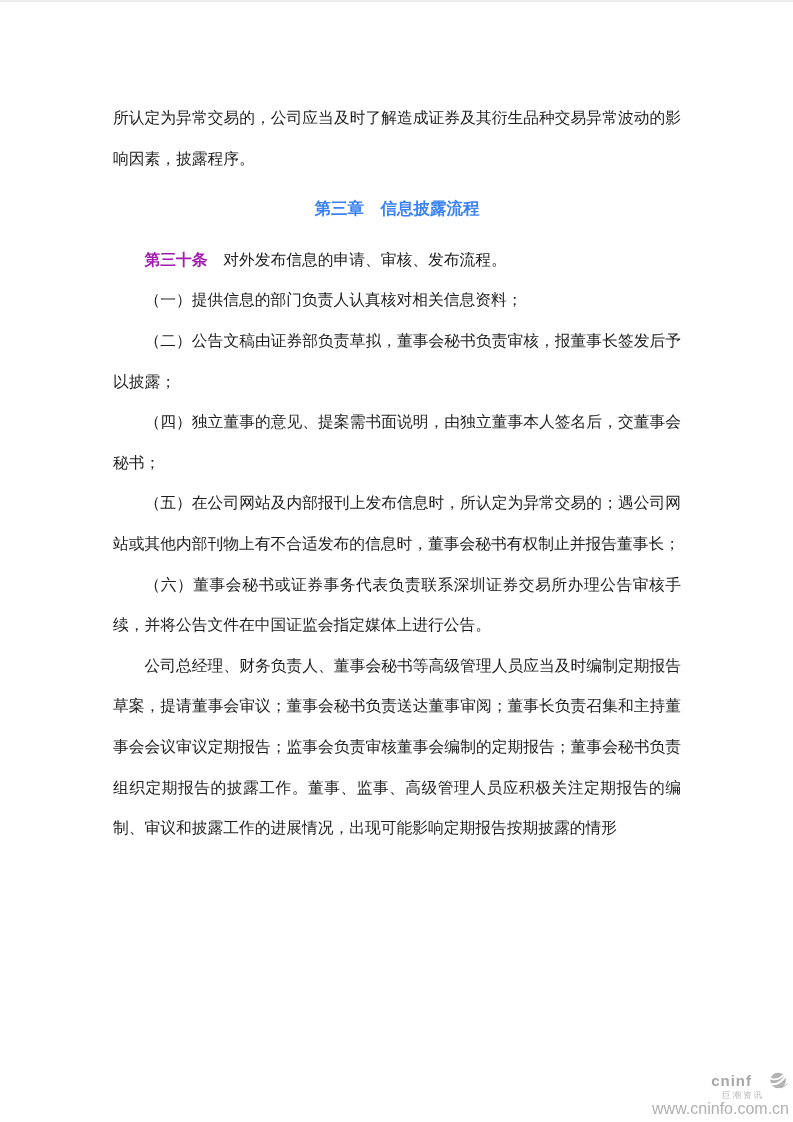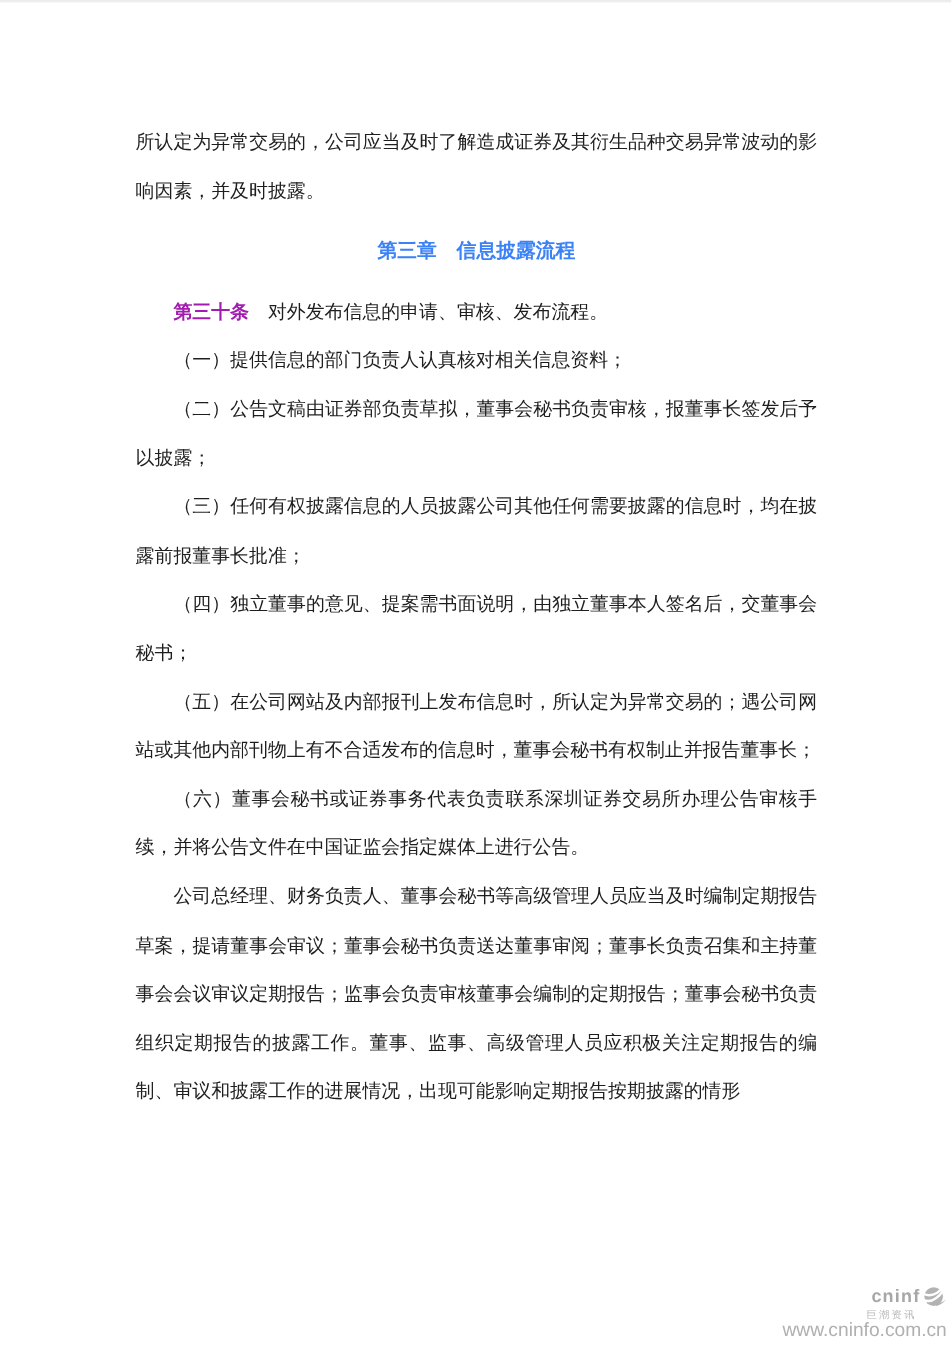--- a/index.html
+++ b/index.html
@@ -59,21 +59,21 @@
     bottom: 7px;
     text-align: right;
     font-family: "Liberation Sans", "DejaVu Sans", sans-serif;
     color: #adadad;
     user-select: none;
   }
   .wm-row1 {
     display: flex;
     align-items: center;
     justify-content: flex-end;
-    gap: 1px;
+    gap: 16px;
     line-height: 18px;
   }
   .wm-brand {
     font-weight: bold;
     font-size: 15px;
     letter-spacing: 1px;
     color: #a7a7a7;
   }
   .wm-icon {
     display: inline-block;
@@ -95,26 +95,25 @@
     color: #b0b0b0;
   }
 </style>
 </head>
 <body>
 
 <div class="page">
   <div class="page-top-edge"></div>
 
   <div class="content" id="doc-content">
-      <p class="">所认定为异常交易的，公司应当及时了解造成证券及其衍生品种交易异常波动的影响因素，并及时披露。</p>
+      <p class="">所认定为异常交易的，公司应当及时了解造成证券及其衍生品种交易异常波动的影响因素，披露程序。</p>
       <h2 class="chapter-heading">第三章　信息披露流程</h2>
       <p class="indent"><b class="article-number">第三十条</b>　对外发布信息的申请、审核、发布流程。</p>
       <p class="indent">（一）提供信息的部门负责人认真核对相关信息资料；</p>
       <p class="indent">（二）公告文稿由证券部负责草拟，董事会秘书负责审核，报董事长签发后予以披露；</p>
-      <p class="indent">（三）任何有权披露信息的人员披露公司其他任何需要披露的信息时，均在披露前报董事长批准；</p>
       <p class="indent">（四）独立董事的意见、提案需书面说明，由独立董事本人签名后，交董事会秘书；</p>
       <p class="indent">（五）在公司网站及内部报刊上发布信息时，所认定为异常交易的；遇公司网站或其他内部刊物上有不合适发布的信息时，董事会秘书有权制止并报告董事长；</p>
       <p class="indent">（六）董事会秘书或证券事务代表负责联系深圳证券交易所办理公告审核手续，并将公告文件在中国证监会指定媒体上进行公告。</p>
       <p class="indent">公司总经理、财务负责人、董事会秘书等高级管理人员应当及时编制定期报告草案，提请董事会审议；董事会秘书负责送达董事审阅；董事长负责召集和主持董事会会议审议定期报告；监事会负责审核董事会编制的定期报告；董事会秘书负责组织定期报告的披露工作。董事、监事、高级管理人员应积极关注定期报告的编制、审议和披露工作的进展情况，出现可能影响定期报告按期披露的情形</p>
     </div>
 
   <div class="watermark">
     <div class="wm-row1">
       <span class="wm-brand">cninf</span>
       <svg class="wm-icon" viewBox="0 0 24 22" xmlns="http://www.w3.org/2000/svg">

